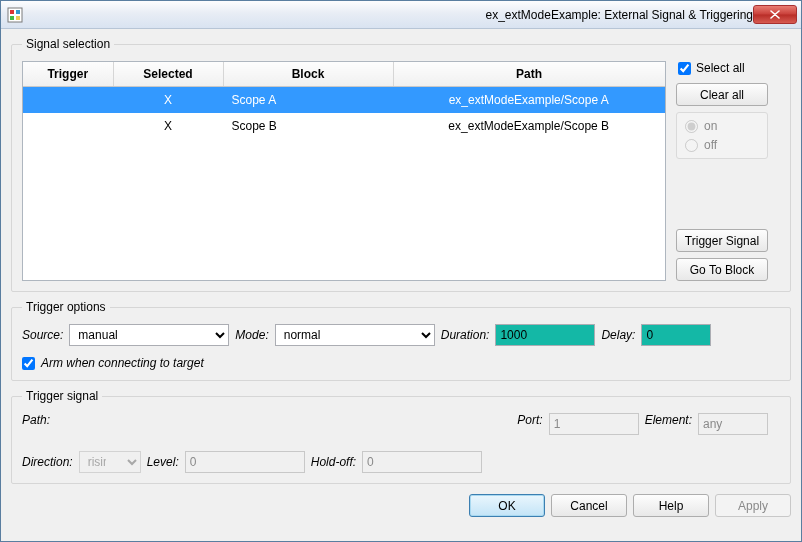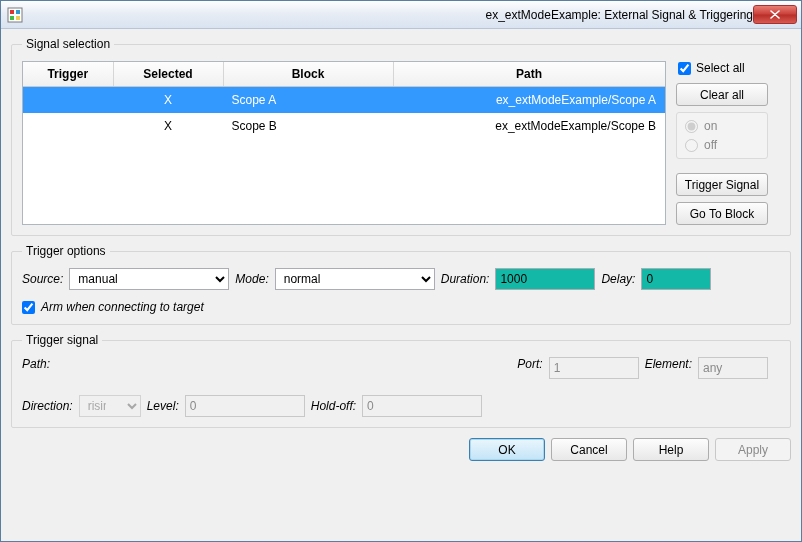--- a/index.html
+++ b/index.html
@@ -77,21 +77,21 @@
   fieldset.signal-selection {
     flex: 0 0 auto;
   }
 
   .sigsel-body {
     display:flex;
     gap: 10px;
   }
   .table-wrap {
     flex: 1;
-    height: 164px;
+    height: 220px;
     background: #fff;
     border: 1px solid #aeb6bf;
     overflow: hidden;
   }
   table.signals {
     width: 100%;
     border-collapse: collapse;
     font-size: 12px;
   }
   table.signals thead th {
@@ -109,21 +109,21 @@
     vertical-align: middle;
     height: 24px;
   }
   table.signals tbody tr.selected td {
     background: #3399ff;
     color: #fff;
   }
   .col-trig { width: 90px; text-align:center;}
   .col-sel { width: 110px; text-align:center;}
   .col-block { width: 170px; text-align:left; padding-left:8px;}
-  .col-path { text-align:right; padding-left:8px;}
+  .col-path { text-align:center; padding-left:8px;}
 
   .side-col {
     width: 92px;
     display:flex;
     flex-direction:column;
     gap: 6px;
   }
   .side-col .check-row {
     display:flex; align-items:center; gap:5px;
     padding: 0 2px 2px 2px;

